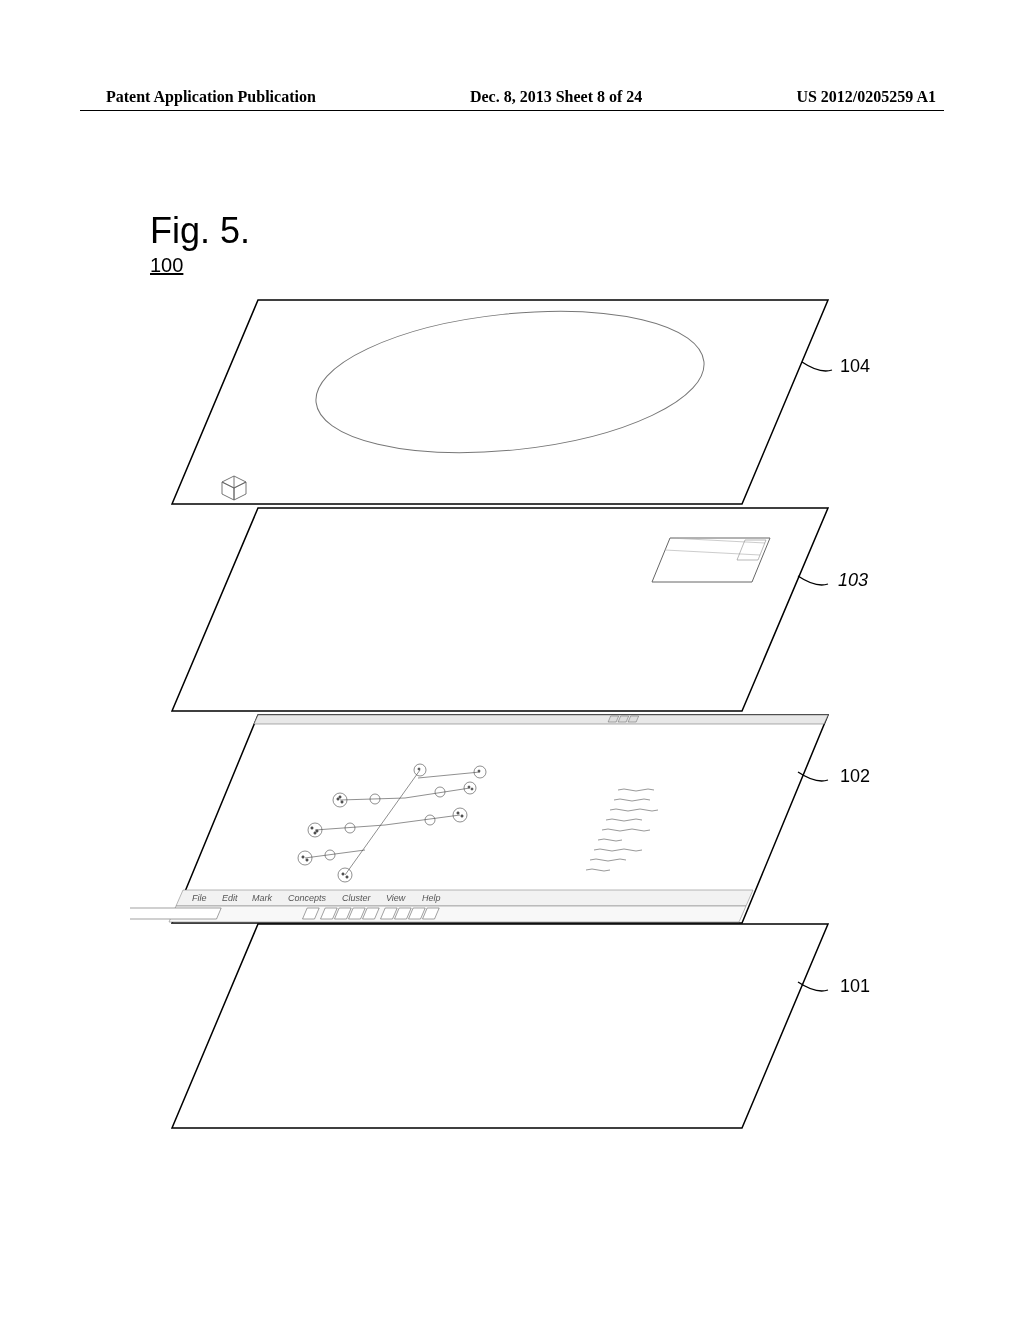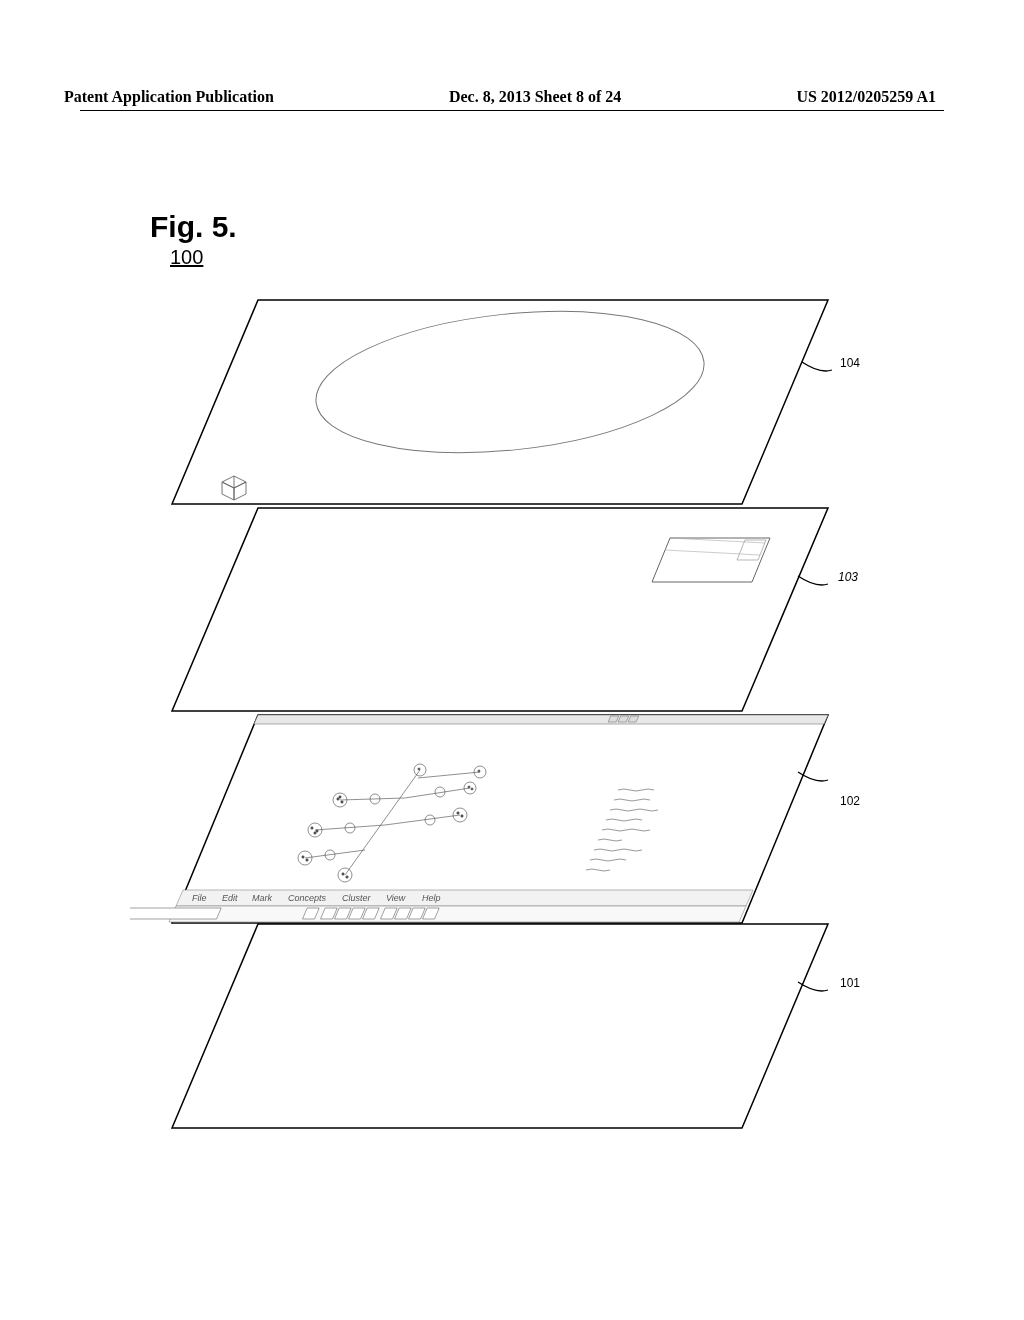--- a/index.html
+++ b/index.html
@@ -8,60 +8,60 @@
     height: 1320px;
     background: #fff;
     font-family: "Times New Roman", serif;
     position: relative;
   }
   .header {
     position: absolute;
     top: 88px;
     left: 0;
     right: 0;
-    padding: 0 88px 0 64px;
+    padding: 0 88px 0 106px;
     display: flex;
     justify-content: space-between;
     font-size: 16px;
     font-weight: bold;
   }
   .header-rule {
     position: absolute;
     top: 110px;
     left: 80px;
     right: 80px;
     border-top: 1.5px solid #000;
   }
   .fig-label {
     position: absolute;
     top: 210px;
     left: 150px;
     font-family: Arial, sans-serif;
   }
   .fig-label .fig {
-    font-size: 30px;
-    font-weight: bold;
+    font-size: 36px;
+    font-weight: normal;
   }
   .fig-label .num {
     font-size: 20px;
     text-decoration: underline;
     margin-top: 2px;
-    margin-left: 20px;
+    margin-left: 0;
   }
   .diagram {
     position: absolute;
     top: 270px;
     left: 130px;
     width: 770px;
     height: 870px;
   }
   .ref-label {
     position: absolute;
     font-family: Arial, sans-serif;
-    font-size: 12px;
+    font-size: 18px;
   }
   .toolbar-text {
     font-family: Arial, sans-serif;
     font-size: 9px;
     font-style: italic;
     fill: #555;
   }
 </style>
 </head>
 <body>
@@ -227,15 +227,15 @@
     <path d="M 668 306 q 18 12 30 8" stroke="#000" stroke-width="1.3" fill="none"></path>
 
     <path d="M 668 502 q 18 12 30 8" stroke="#000" stroke-width="1.3" fill="none"></path>
 
     <path d="M 668 712 q 18 12 30 8" stroke="#000" stroke-width="1.3" fill="none"></path>
   </svg>
 
   
   <div class="ref-label" style="left:710px; top:86px;">104</div>
   <div class="ref-label" style="left:708px; top:300px;font-style:italic;">103</div>
-  <div class="ref-label" style="left:710px; top:524px;">102</div>
+  <div class="ref-label" style="left:710px; top:496px;">102</div>
   <div class="ref-label" style="left:710px; top:706px;">101</div>
 </div>
 
 </body></html>

